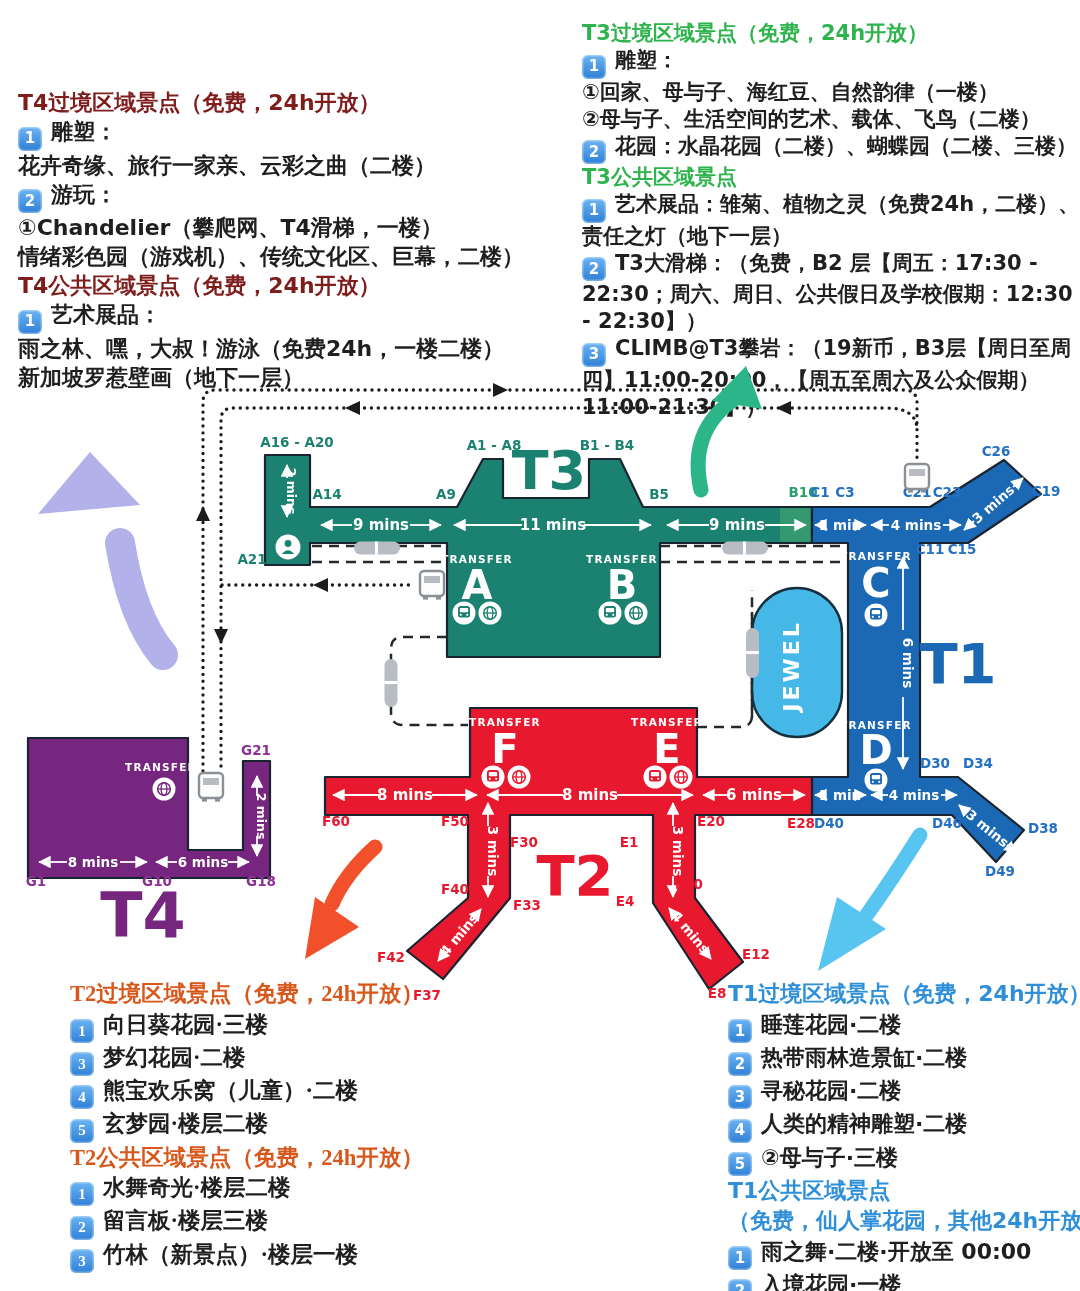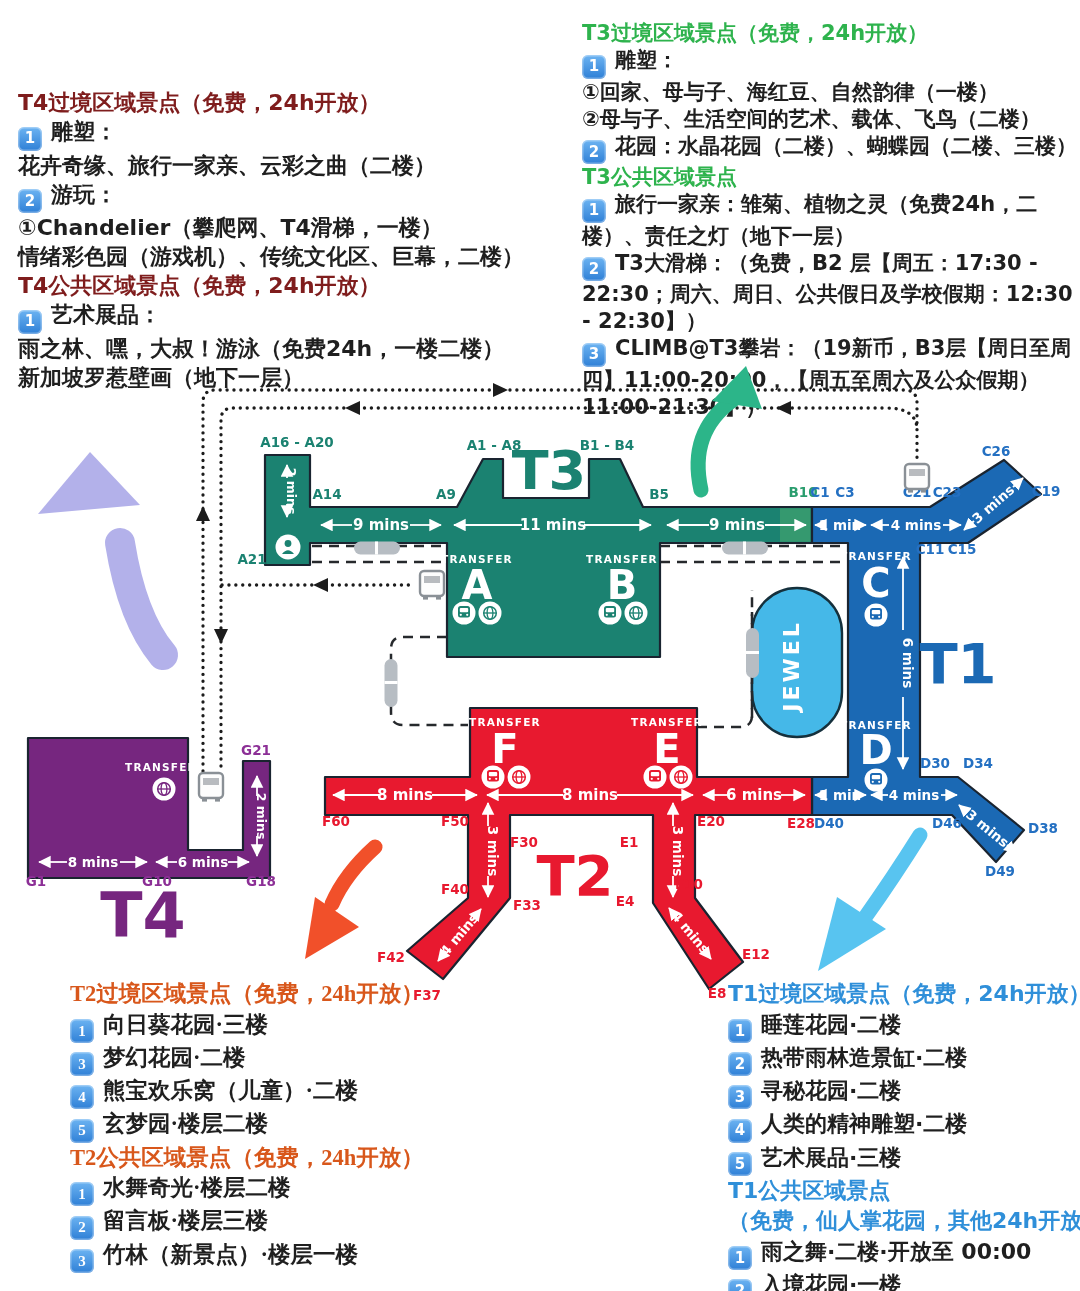--- a/index.html
+++ b/index.html
@@ -62,21 +62,21 @@
   <div class="ln"><span class="tx">新加坡罗惹壁画（地下一层）</span></div>
 </div>
 
 <div class="block" id="blk-t3-top">
   <div class="ln hd hd-green">T3过境区域景点（免费，24h开放）</div>
   <div class="ln"><span class="bdg">1</span><span class="tx">雕塑：</span></div>
   <div class="ln"><span class="tx">①回家、母与子、海红豆、自然韵律（一楼）</span></div>
   <div class="ln"><span class="tx">②母与子、生活空间的艺术、载体、飞鸟（二楼）</span></div>
   <div class="ln"><span class="bdg">2</span><span class="tx">花园：水晶花园（二楼）、蝴蝶园（二楼、三楼）</span></div>
   <div class="ln hd hd-green">T3公共区域景点</div>
-  <div class="ln"><span class="bdg">1</span><span class="tx">旅行一家亲：雏菊、植物之灵（免费24h，二楼）、责任之灯（地下一层）</span></div>
+  <div class="ln"><span class="bdg">1</span><span class="tx">艺术展品：雏菊、植物之灵（免费24h，二楼）、责任之灯（地下一层）</span></div>
   <div class="ln"><span class="bdg">2</span><span class="tx">T3大滑梯：（免费，B2 层【周五：17:30 - 22:30；周六、周日、公共假日及学校假期：12:30 - 22:30】）</span></div>
   <div class="ln"><span class="bdg">3</span><span class="tx">CLIMB@T3攀岩：（19新币，B3层【周日至周四】11:00-20:00，【周五至周六及公众假期）11:00-21:30】）</span></div>
 </div>
 
 <div class="block" id="blk-t2-bottom">
   <div class="ln hd hd-orange">T2过境区域景点（免费，24h开放）</div>
   <div class="ln"><span class="bdg">1</span><span class="tx">向日葵花园·三楼</span></div>
   <div class="ln"><span class="bdg">3</span><span class="tx">梦幻花园·二楼</span></div>
   <div class="ln"><span class="bdg">4</span><span class="tx">熊宝欢乐窝（儿童）·二楼</span></div>
   <div class="ln"><span class="bdg">5</span><span class="tx">玄梦园·楼层二楼</span></div>
@@ -85,21 +85,21 @@
   <div class="ln"><span class="bdg">2</span><span class="tx">留言板·楼层三楼</span></div>
   <div class="ln"><span class="bdg">3</span><span class="tx">竹林（新景点）·楼层一楼</span></div>
 </div>
 
 <div class="block" id="blk-t1-bottom">
   <div class="ln hd hd-blue">T1过境区域景点（免费，24h开放）</div>
   <div class="ln"><span class="bdg">1</span><span class="tx">睡莲花园·二楼</span></div>
   <div class="ln"><span class="bdg">2</span><span class="tx">热带雨林造景缸·二楼</span></div>
   <div class="ln"><span class="bdg">3</span><span class="tx">寻秘花园·二楼</span></div>
   <div class="ln"><span class="bdg">4</span><span class="tx">人类的精神雕塑·二楼</span></div>
-  <div class="ln"><span class="bdg">5</span><span class="tx">艺术展品·三楼</span></div>
+  <div class="ln"><span class="bdg">5</span><span class="tx">②母与子·三楼</span></div>
   <div class="ln hd hd-blue">T1公共区域景点</div>
   <div class="ln hd hd-blue">（免费，仙人掌花园，其他24h开放）</div>
   <div class="ln"><span class="bdg">1</span><span class="tx">雨之舞·二楼·开放至 00:00</span></div>
   <div class="ln"><span class="bdg">2</span><span class="tx">入境花园·一楼</span></div>
 </div>
 
 <svg id="map" viewBox="0 360 1080 648">
   <defs>
     <marker id="aw" orient="auto" markerWidth="8" markerHeight="8" refX="6.5" refY="3.5">
       <path d="M0,0 L7,3.5 L0,7 Z" fill="#fff"></path>

